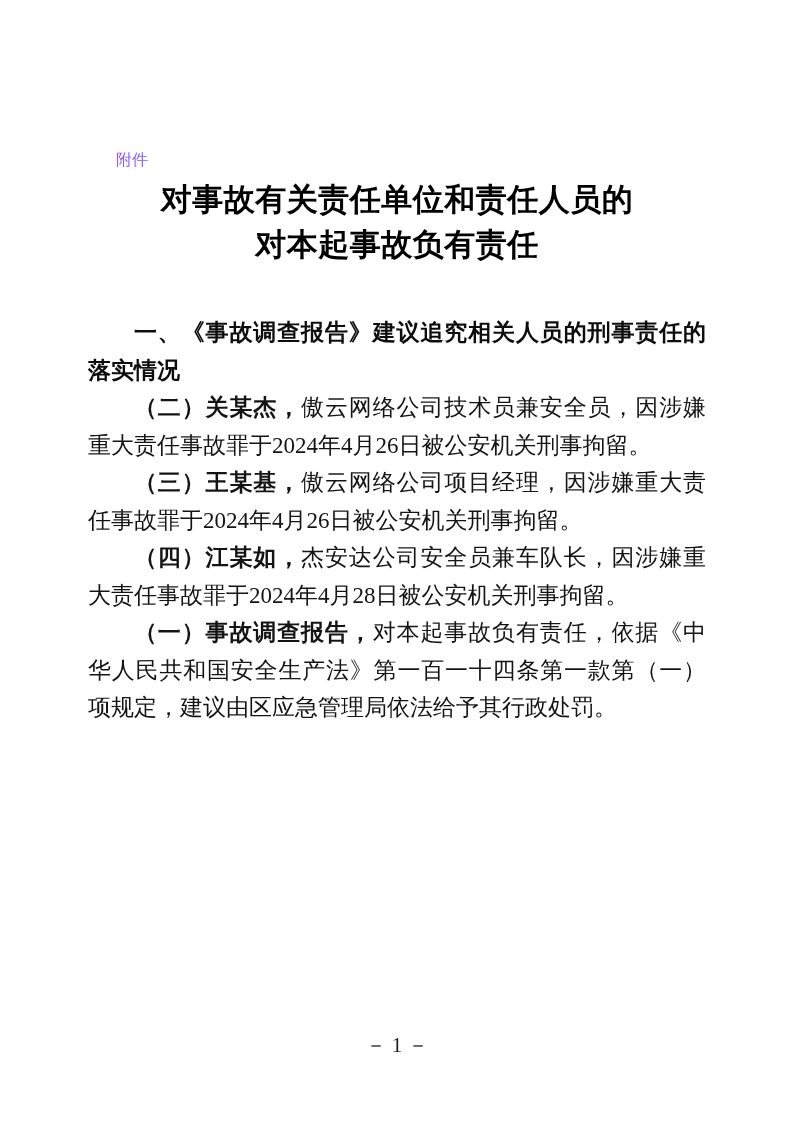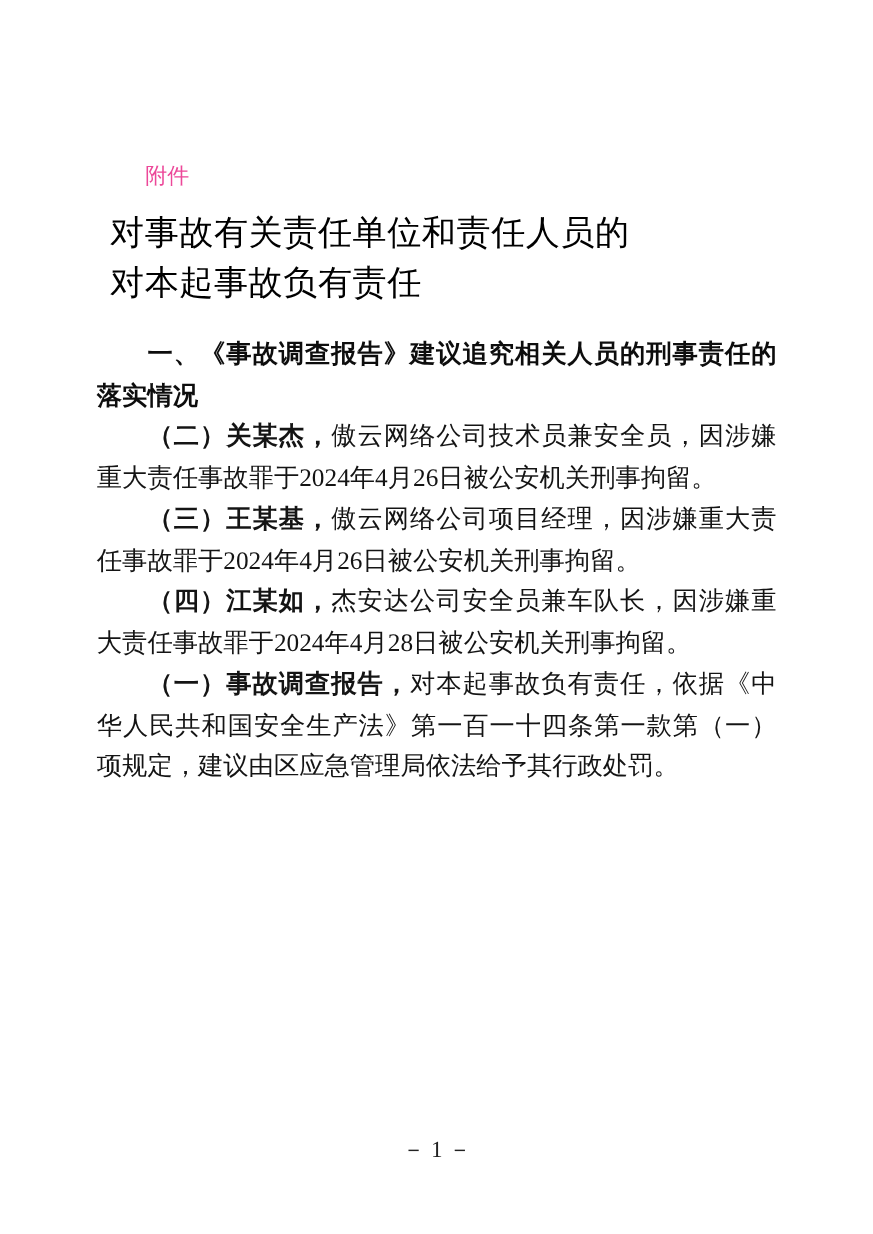--- a/index.html
+++ b/index.html
@@ -10,47 +10,48 @@
   .page {
     position: relative;
     width: 794px;
     height: 1122px;
     background: #ffffff;
     overflow: hidden;
     color: #111111;
   }
   .attachment {
     position: absolute;
-    left: 132px;
+    left: 116px;
     top: 146px;
     font-family: "Liberation Sans", "DejaVu Sans", sans-serif;
-    font-size: 20px;
+    font-size: 16px;
     line-height: 28px;
-    color: #ec4899;
+    color: #8b5cf6;
   }
   .doc-title {
     position: absolute;
     left: 88px;
     top: 177px;
     width: 618px;
-    margin: 12px;
+    margin: 0;
+    text-align: center;
     font-family: "Liberation Serif", "DejaVu Serif", serif;
-    font-weight: normal;
+    font-weight: bold;
     font-size: 31px;
     line-height: 45px;
     color: #000000;
     letter-spacing: 0.5px;
   }
   .doc-title .title-line {
     display: block;
   }
   .doc-body {
     position: absolute;
     left: 88px;
-    top: 303px;
+    top: 314px;
     width: 618px;
     font-family: "Liberation Serif", "DejaVu Serif", serif;
     font-size: 23px;
     line-height: 37.5px;
     text-align: justify;
     color: #141414;
   }
   .doc-body p {
     margin: 0;
     text-indent: 2em;

